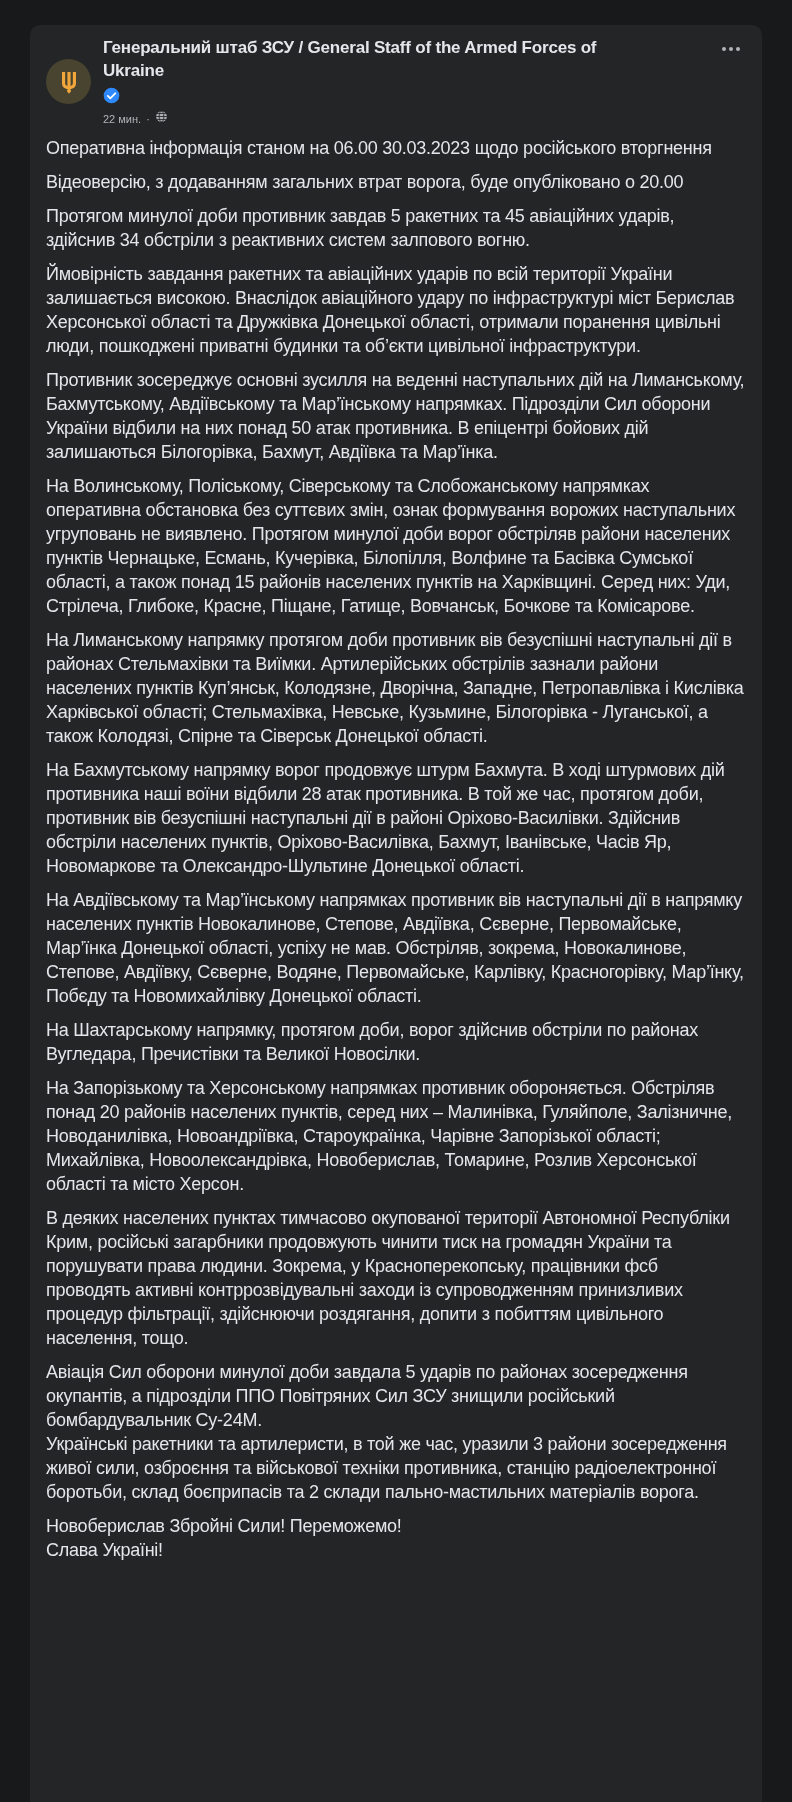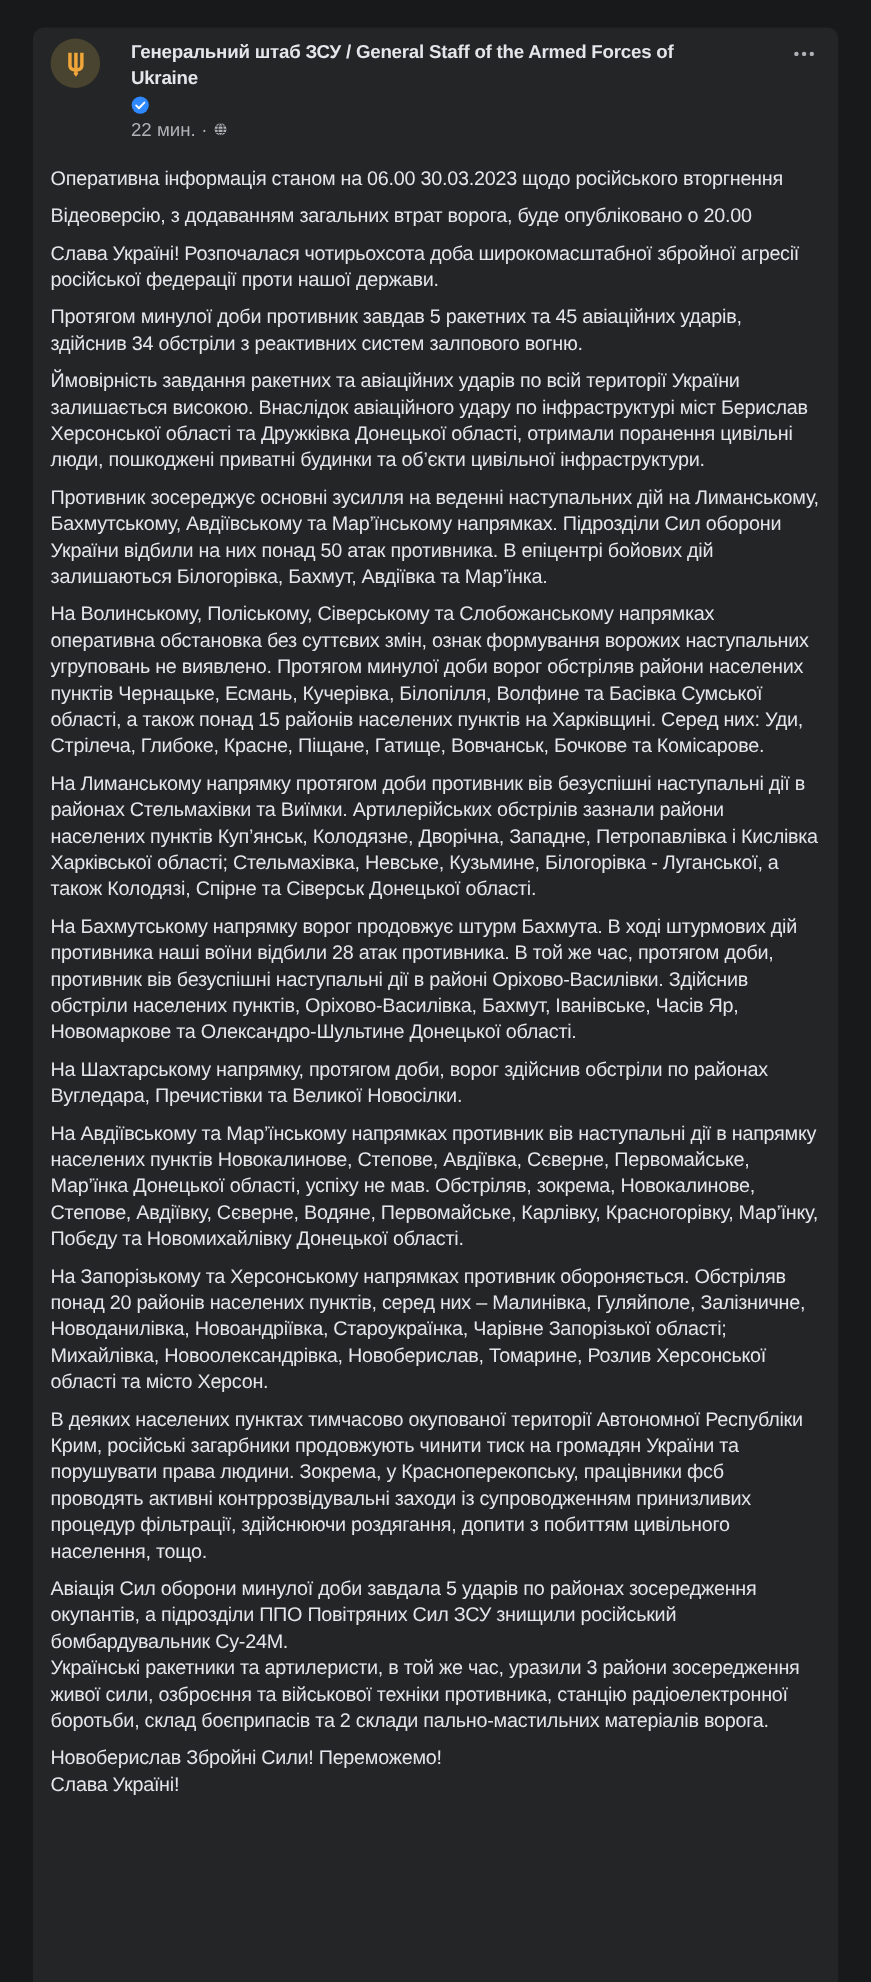--- a/index.html
+++ b/index.html
@@ -16,22 +16,22 @@
     box-sizing: border-box;
     margin: 25px 30px 0 30px;
     width: 732px;
     height: 1777px;
     background: #242526;
     border-radius: 10px 10px 0 0;
     padding: 10px 16px 16px 16px;
   }
   .post-header {
     display: flex;
-    align-items: flex-start;
-    gap: 28px;
+    align-items: center;
+    gap: 12px;
   }
   .avatar {
     flex: 0 0 auto;
     width: 45px;
     height: 45px;
     border-radius: 50%;
     background: #49442f;
     display: flex;
     align-items: center;
     justify-content: center;
@@ -49,42 +49,42 @@
     cursor: pointer;
   }
   .verified-row { margin-top: 5px; height: 17px; }
   .verified-row svg { display: block; }
   .meta-row {
     margin-top: 6px;
     display: flex;
     align-items: center;
     gap: 5px;
     color: #b0b3b8;
-    font-size: 17px;
+    font-size: 11px;
     line-height: 18px;
     cursor: pointer;
   }
   .meta-sep { color: #b0b3b8; }
   .globe { display: block; }
   .menu-dots {
     position: absolute;
     top: 16px;
     right: 18px;
     display: flex;
     gap: 3px;
     padding: 6px 4px;
     cursor: pointer;
   }
   .menu-dots i {
     width: 4px; height: 4px;
     border-radius: 50%;
     background: #b0b3b8;
     display: block;
   }
-  .post-text { margin-top: 22px; }
+  .post-text { margin-top: 8px; }
   .post-text p {
     margin: 0 0 10px 0;
     color: #e4e6eb;
     font-size: 18px;
     line-height: 24px;
     letter-spacing: -0.25px;
     white-space: pre-line;
   }
   .post-text p:last-child { margin-bottom: 0; }
 </style>
@@ -127,29 +127,28 @@
             </g>
           </svg>
         </span>
       </div>
     </div>
   </div>
 
   <div class="post-text">
       <p>Оперативна інформація станом на 06.00 30.03.2023 щодо російського вторгнення</p>
       <p>Відеоверсію, з додаванням загальних втрат ворога, буде опубліковано о 20.00</p>
-      <p>Слава Україні! Розпочалася чотирьохсота доба широкомасштабної збройної агресії російської федерації проти нашої держави.</p>
       <p>Протягом минулої доби противник завдав 5 ракетних та 45 авіаційних  ударів, здійснив 34 обстріли з реактивних систем залпового вогню.</p>
       <p>Ймовірність завдання ракетних та авіаційних ударів по всій території України залишається високою. Внаслідок авіаційного удару по інфраструктурі міст Берислав Херсонської області та Дружківка Донецької області, отримали поранення цивільні люди, пошкоджені приватні будинки та об’єкти цивільної інфраструктури.</p>
       <p>Противник зосереджує основні зусилля на веденні наступальних дій на Лиманському, Бахмутському, Авдіївському та Мар’їнському напрямках. Підрозділи Сил оборони України відбили на них понад 50 атак противника. В епіцентрі бойових дій залишаються Білогорівка, Бахмут, Авдіївка та Мар’їнка.</p>
       <p>На Волинському, Поліському, Сіверському та Слобожанському напрямках оперативна обстановка без суттєвих змін, ознак формування ворожих наступальних угруповань не виявлено. Протягом минулої доби ворог обстріляв райони населених пунктів Чернацьке, Есмань, Кучерівка, Білопілля, Волфине та Басівка Сумської області, а також понад 15 районів населених пунктів на Харківщині. Серед них: Уди, Стрілеча, Глибоке, Красне, Піщане, Гатище, Вовчанськ, Бочкове та Комісарове.</p>
       <p>На Лиманському напрямку протягом доби противник вів безуспішні наступальні дії в районах Стельмахівки та Виїмки. Артилерійських обстрілів зазнали райони населених пунктів Куп’янськ, Колодязне, Дворічна, Западне, Петропавлівка і Кислівка Харківської області; Стельмахівка, Невське, Кузьмине, Білогорівка - Луганської, а також Колодязі, Спірне та Сіверськ Донецької області.</p>
       <p>На Бахмутському напрямку ворог продовжує штурм Бахмута.  В ході штурмових дій противника наші воїни відбили 28 атак противника. В той же час,  протягом доби, противник вів безуспішні наступальні дії в районі Оріхово-Василівки. Здійснив обстріли населених пунктів, Оріхово-Василівка, Бахмут, Іванівське, Часів Яр, Новомаркове та Олександро-Шультине Донецької області.</p>
+      <p>На Авдіївському та Мар’їнському напрямках противник вів наступальні дії в напрямку населених пунктів Новокалинове, Степове, Авдіївка, Сєверне, Первомайське, Мар’їнка Донецької області, успіху не мав. Обстріляв, зокрема, Новокалинове, Степове, Авдіївку, Сєверне, Водяне, Первомайське, Карлівку, Красногорівку, Мар’їнку, Побєду та Новомихайлівку Донецької області.</p>
       <p>На Шахтарському напрямку, протягом доби, ворог здійснив обстріли по районах Вугледара, Пречистівки та Великої Новосілки.</p>
-      <p>На Авдіївському та Мар’їнському напрямках противник вів наступальні дії в напрямку населених пунктів Новокалинове, Степове, Авдіївка, Сєверне, Первомайське, Мар’їнка Донецької області, успіху не мав. Обстріляв, зокрема, Новокалинове, Степове, Авдіївку, Сєверне, Водяне, Первомайське, Карлівку, Красногорівку, Мар’їнку, Побєду та Новомихайлівку Донецької області.</p>
       <p>На Запорізькому та Херсонському напрямках противник обороняється. Обстріляв понад 20 районів населених пунктів, серед них – Малинівка, Гуляйполе, Залізничне, Новоданилівка, Новоандріївка, Староукраїнка, Чарівне Запорізької області; Михайлівка, Новоолександрівка,  Новоберислав, Томарине, Розлив Херсонської області та місто Херсон.</p>
       <p>В деяких населених пунктах тимчасово окупованої території Автономної Республіки Крим, російські загарбники продовжують чинити тиск на громадян України та порушувати права людини.  Зокрема, у Красноперекопську, працівники фсб проводять активні контррозвідувальні заходи із супроводженням принизливих процедур фільтрації, здійснюючи роздягання, допити з побиттям цивільного населення, тощо.</p>
       <p>Авіація Сил оборони минулої доби завдала 5 ударів по районах зосередження окупантів, а підрозділи ППО Повітряних Сил ЗСУ знищили російський бомбардувальник Су-24М.
 Українські ракетники та артилеристи, в той же час, уразили 3 райони зосередження живої сили, озброєння та військової техніки противника, станцію радіоелектронної боротьби, склад боєприпасів та 2 склади пально-мастильних матеріалів ворога.</p>
       <p>Новоберислав Збройні Сили! Переможемо!
 Слава Україні!</p>
     </div>
 
 </div>
 

